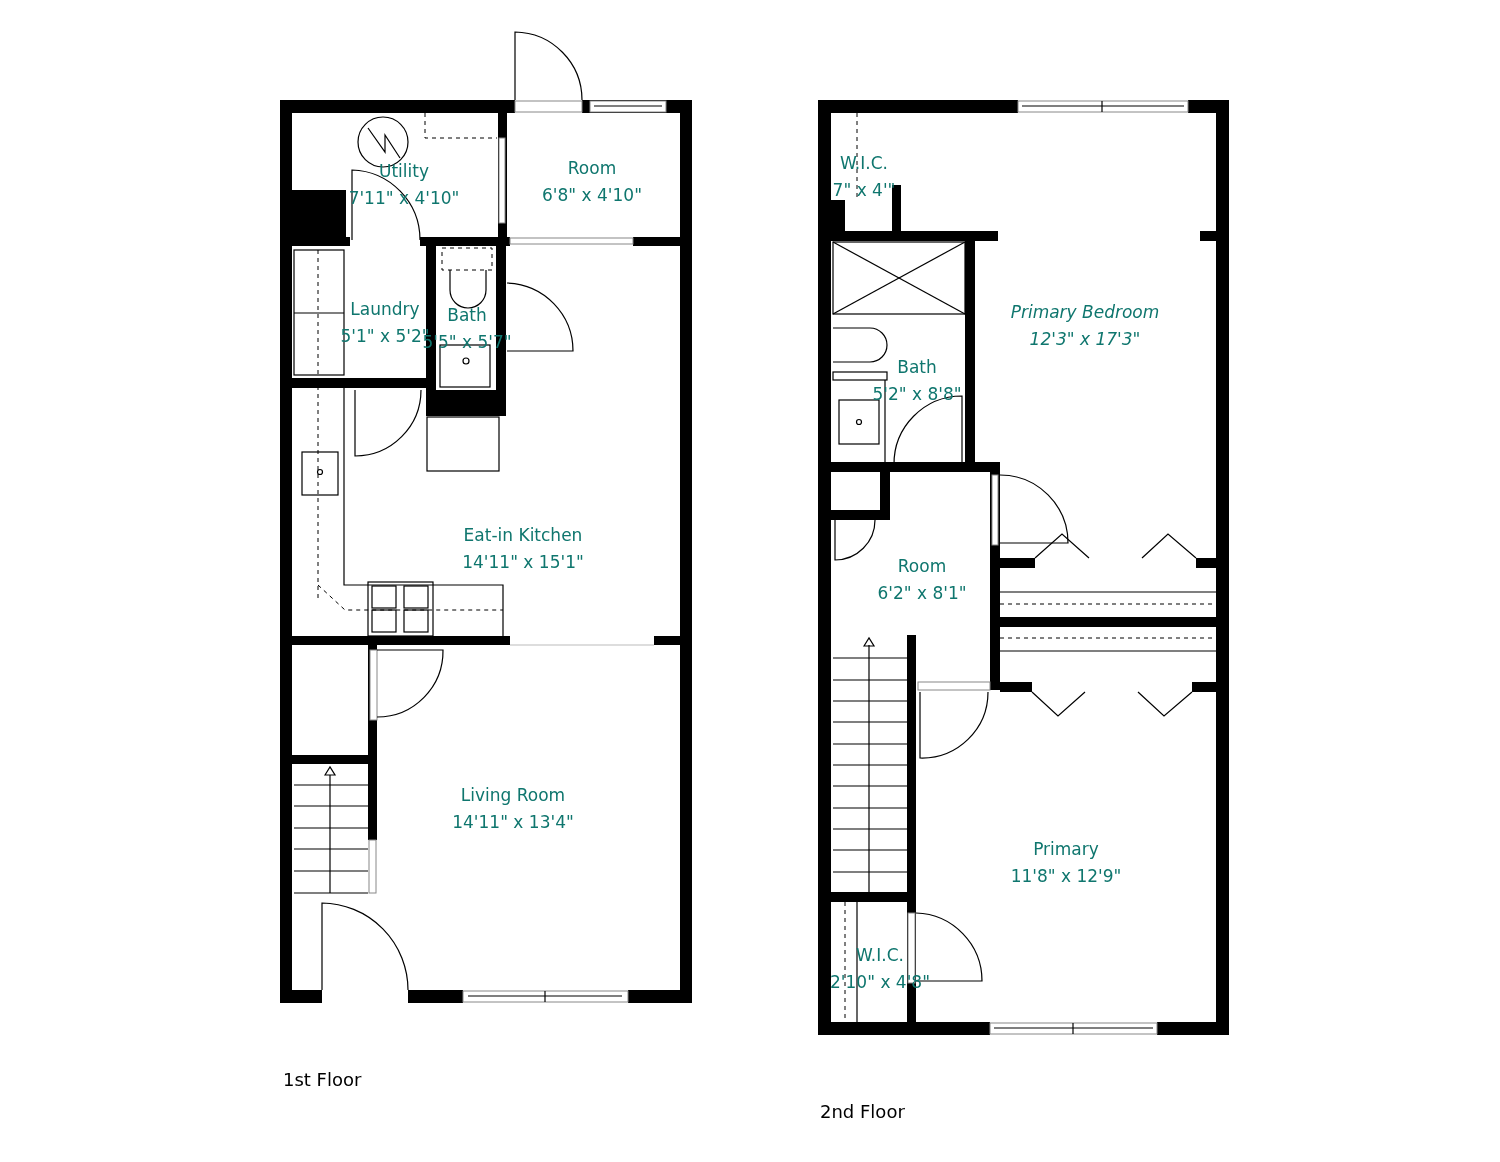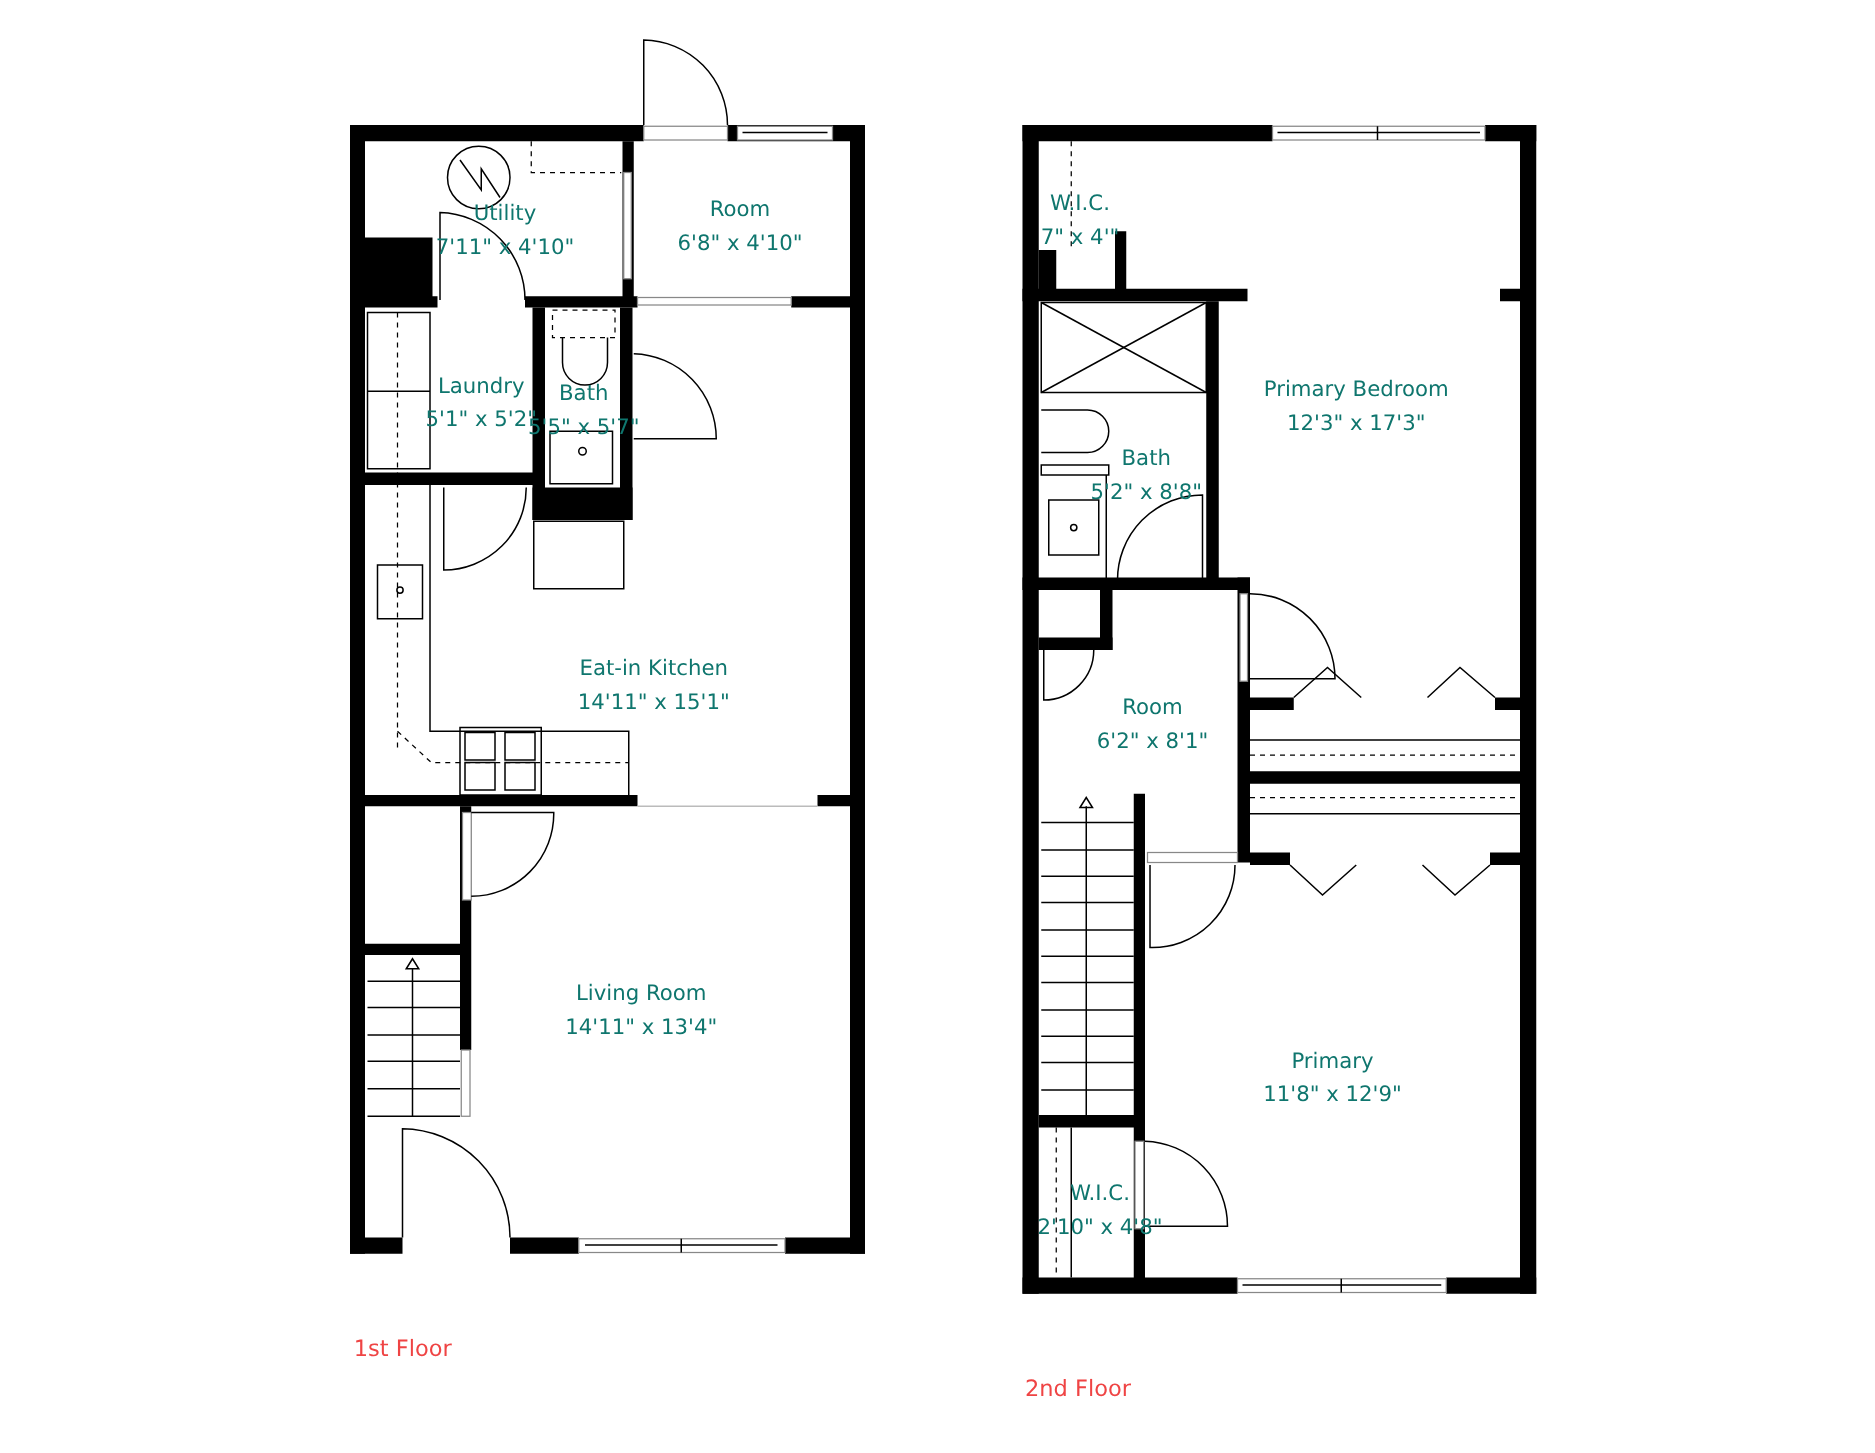--- a/index.html
+++ b/index.html
@@ -6,21 +6,21 @@
     body { width: 1500px; height: 1162px; position: relative; overflow: hidden;
            font-family: "DejaVu Sans", sans-serif; }
     svg { position: absolute; left: 0; top: 0; }
     .wall { fill: #000; }
     .thin { fill: none; stroke: #000; stroke-width: 1.2; }
     .dash { fill: none; stroke: #000; stroke-width: 1; stroke-dasharray: 4 4; }
     .grey { fill: #fff; stroke: #888; stroke-width: 1; }
     .label { position: absolute; text-align: center; color: #0f766e; font-size: 17px;
              line-height: 27px; white-space: nowrap; transform: translateX(-50%); }
     .label .dim { display: block; }
-    .floor-label { position: absolute; font-size: 18px; color: #ef4444; }
+    .floor-label { position: absolute; font-size: 18px; color: #000000; }
   </style>
 </head>
 <body>
 
 <svg width="1500" height="1162" viewBox="0 0 1500 1162">
 
   <g>
 
     <rect class="wall" x="280" y="100" width="12" height="903"></rect>
     <rect class="wall" x="680" y="100" width="12" height="903"></rect>
@@ -211,21 +211,21 @@
 </div>
 <div class="label" style="left:513px; top:782px;">
   <span>Living Room</span>
   <span class="dim">14'11" x 13'4"</span>
 </div>
 
 <div class="label" style="left:864px; top:150px;">
   <span>W.I.C.</span>
   <span class="dim">7" x 4'"</span>
 </div>
-<div class="label" style="left:1085px; top:299px;">
+<div class="label" style="left:1085px; top:299px;font-style:italic;">
   <span>Primary Bedroom</span>
   <span class="dim">12'3" x 17'3"</span>
 </div>
 <div class="label" style="left:917px; top:354px;">
   <span>Bath</span>
   <span class="dim">5'2" x 8'8"</span>
 </div>
 <div class="label" style="left:922px; top:553px;">
   <span>Room</span>
   <span class="dim">6'2" x 8'1"</span>

